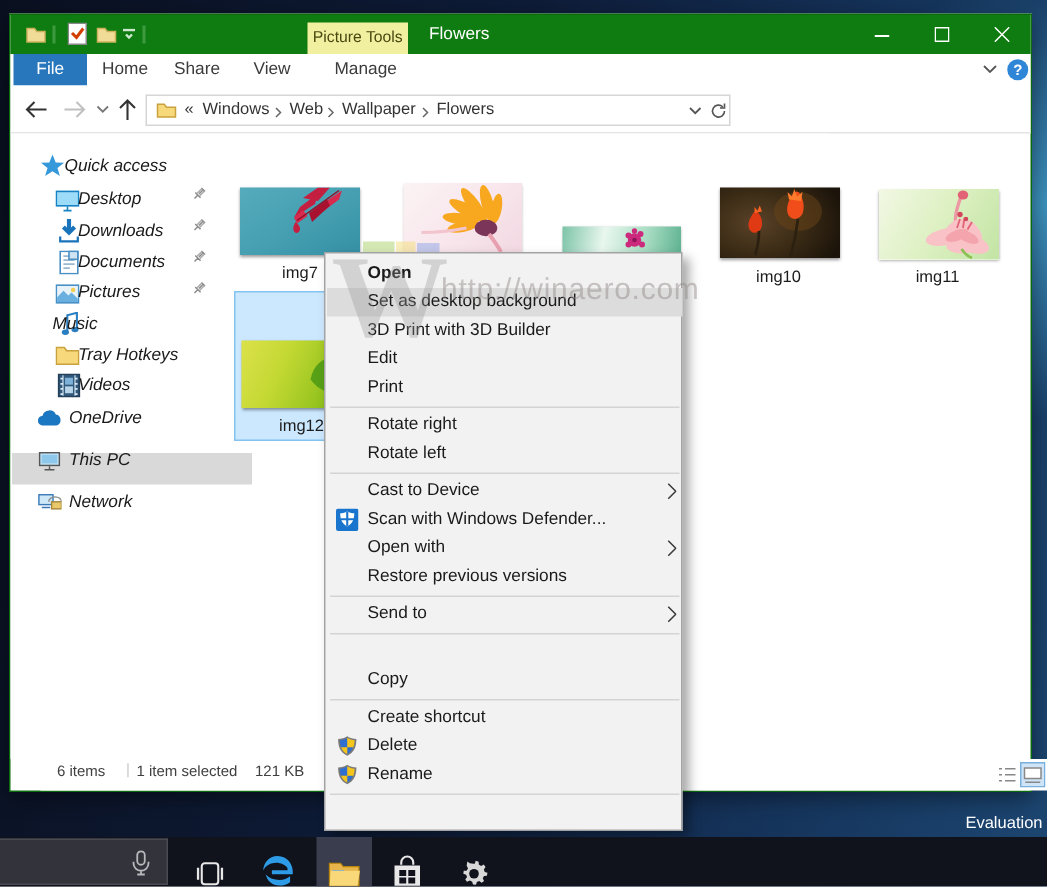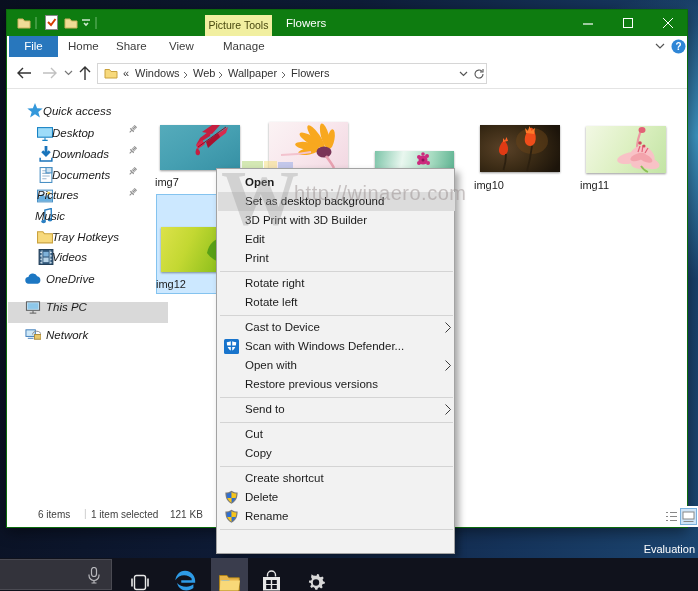--- a/index.html
+++ b/index.html
@@ -41,21 +41,21 @@
 #content { position:absolute; left:0; top:79px; width:546px; height:417px; background:#fff;font-style:italic; }
 
 
 .sbitem { position:absolute; font-size:11.5px; color:#1a1a1a; height:20px; line-height:20px; }
 .sbicon { position:absolute; width:16px; height:16px; }
 .pin { position:absolute; width:12px; height:12px; }
 #thispc-hl { position:absolute; left:1px; top:213px; width:160px; height:21px; background:#d9d9d9; }
 
 
 .thumb { position:absolute; box-shadow:0 1px 2px rgba(0,0,0,.4); }
-.tlabel { position:absolute; font-size:11px; color:#1c1c1c; width:90px; }
+.tlabel { position:absolute; font-size:11px; color:#1c1c1c; text-align:center; width:90px; }
 
 
 #statusbar { position:absolute; left:0; top:496px; width:680px; height:21px; background:#fff; font-size:10px; color:#404040;margin-left:20px; }
 
 
 #wmW { position:absolute; left:221px; top:159px; font-family:"Liberation Serif", serif; font-weight:bold;
   font-size:78px; line-height:1; color:rgba(150,150,150,.34); z-index:40; }
 #wmurl { position:absolute; left:294px; top:182px; font-size:20px; font-weight:normal;
   color:rgba(148,138,138,.48); z-index:40; letter-spacing:.5px; }
 
@@ -203,21 +203,21 @@
         <g transform="rotate(45 6 5)" stroke="#8a8a8a" fill="none">
           <path d="M4.3 1.5h3.4M6 1.5v4M3.5 6.5h5M6 6.5v3.2"></path>
           <path d="M4.8 1.5v4.5M7.2 1.5v4.5" stroke="#aaa"></path>
         </g>
       </svg>
     <svg class="sbicon" style="left:30px;top:99px" width="13" height="11" viewBox="0 0 15 12">
         <rect x="0.5" y="0.5" width="14" height="11" fill="#e8f2fa" stroke="#4a90c4"></rect>
         <path d="M1 8l4-4 3 3 2-2 4 4v2H1z" fill="#69b0e0"></path>
         <circle cx="11" cy="3.5" r="1.4" fill="#f2cd4f"></circle>
       </svg>
-    <div class="sbitem" style="left:30px;top:96px">Pictures</div>
+    <div class="sbitem" style="left:45px;top:96px">Pictures</div>
     <svg class="pin" style="left:120px;top:98px" width="12" height="12" viewBox="0 0 12 12">
         <g transform="rotate(45 6 5)" stroke="#8a8a8a" fill="none">
           <path d="M4.3 1.5h3.4M6 1.5v4M3.5 6.5h5M6 6.5v3.2"></path>
           <path d="M4.8 1.5v4.5M7.2 1.5v4.5" stroke="#aaa"></path>
         </g>
       </svg>
     <svg class="sbicon" style="left:32px;top:119px" width="10" height="14" viewBox="0 0 11 15">
         <path d="M3.5 12.5V2l6-1.5v10" stroke="#2a7fc2" stroke-width="1.3" fill="none"></path>
         <ellipse cx="2.3" cy="12.6" rx="2.2" ry="1.7" fill="#2a7fc2"></ellipse>
         <ellipse cx="8.3" cy="11" rx="2.2" ry="1.7" fill="#2a7fc2"></ellipse>
@@ -396,21 +396,20 @@
     <svg class="marrow">
         <path d="M0.5 0.5l5 5-5 5" stroke="#3a3a3a" fill="none"></path>
       </svg></div>
   <div class="mi" style="top:206px">Restore previous versions</div>
   <div class="msep" style="top:228px"></div>
   <div class="mi" style="top:231px">Send to
     <svg class="marrow">
         <path d="M0.5 0.5l5 5-5 5" stroke="#3a3a3a" fill="none"></path>
       </svg></div>
   <div class="msep" style="top:253px"></div>
-  <div class="mi" style="top:256px">Cut</div>
   <div class="mi" style="top:275px">Copy</div>
   <div class="msep" style="top:297px"></div>
   <div class="mi" style="top:300px">Create shortcut</div>
   <div class="mi" style="top:319px">Delete
     <svg class="micon" viewBox="0 0 15 15">
         <path d="M7.5 0.8C5.7 2.1 3.5 2.6 1.4 2.6c0 4.6 1.2 8.8 6.1 11.2 4.9-2.4 6.1-6.6 6.1-11.2-2.1 0-4.3-.5-6.1-1.8z" fill="#7a7a7a"></path>
         <path d="M7.5 1.9c-1.5 1-3.2 1.5-4.9 1.6 0 1.6.2 3.2.8 4.6h4.1zM7.5 8.1v4.6c1.9-1.1 3.1-2.7 3.8-4.6z" fill="#2f6fd0"></path>
         <path d="M7.5 1.9v6.2h4.1c.5-1.4.8-3 .8-4.6-1.7-.1-3.4-.6-4.9-1.6zM7.5 8.1H3.4c.7 1.9 1.9 3.5 4.1 4.6z" fill="#f5c51d"></path>
       </svg></div>
   <div class="mi" style="top:338px">Rename

